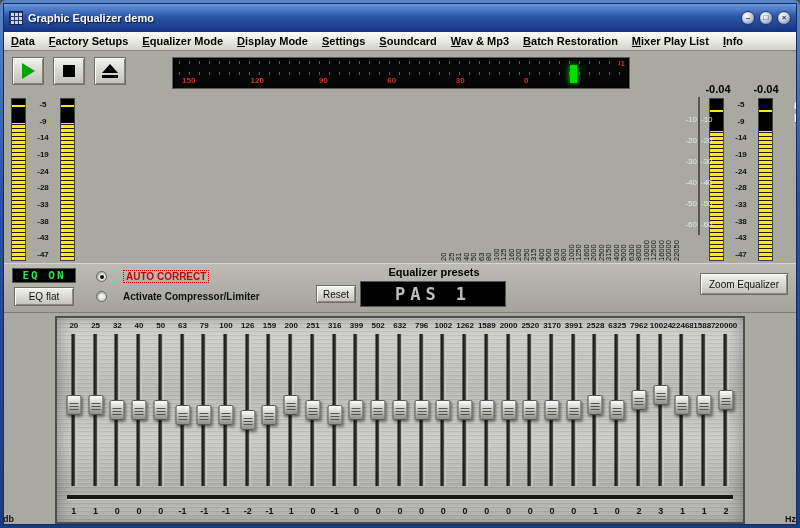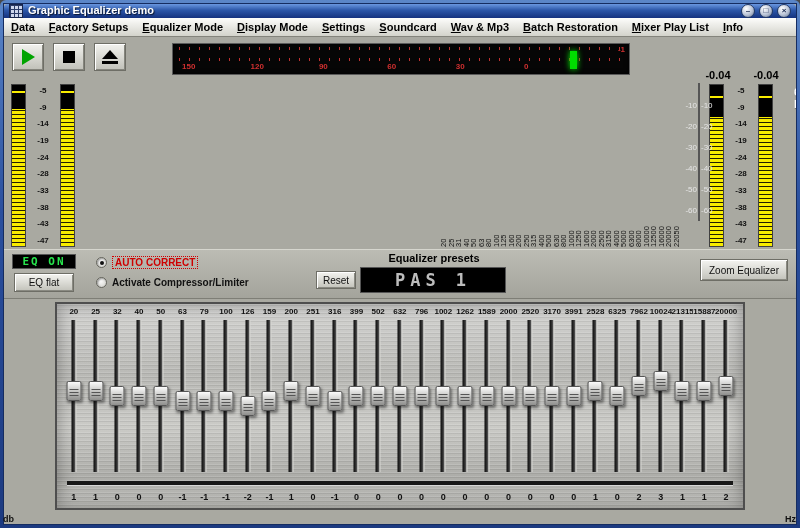--- a/index.html
+++ b/index.html
@@ -2,21 +2,21 @@
 <html><head>
 <meta charset="utf-8">
 <style>
   *{margin:0;padding:0;box-sizing:border-box;}
   html,body{background:#4a4a4a;}
   body{font-family:"Liberation Sans",sans-serif;}
   .window{width:800px;height:528px;background:linear-gradient(180deg,#5b86c8,#2a4f9e 40%,#1c3a80);padding:3px;border-radius:6px 6px 0 0;position:relative;}
   .window-inner{width:794px;height:522px;background:#a9a9a1;display:flex;flex-direction:column;overflow:hidden;border:1px solid #152c60;}
 
   
-  .titlebar{height:14px;background:linear-gradient(180deg,#6a97e0,#2b56a8 45%,#14327f);display:flex;padding:0 5px;border-radius:4px 4px 0 0;}
+  .titlebar{height:28px;background:linear-gradient(180deg,#6a97e0,#2b56a8 45%,#14327f);display:flex;align-items:center;padding:0 5px;border-radius:4px 4px 0 0;}
   .app-icon{width:14px;height:14px;background:#cdd6ec;background-image:linear-gradient(#2a3a66 1px,transparent 1px),linear-gradient(90deg,#2a3a66 1px,transparent 1px);background-size:4px 4px;border:1px solid #16244a;margin-right:5px;}
   .title-text{color:#fff;font-size:11px;font-weight:bold;text-shadow:1px 1px 1px rgba(0,0,0,.7);flex:1;}
   .win-btn{width:14px;height:14px;border-radius:50%;background:radial-gradient(circle at 35% 30%,#ffffff,#b9c3d6 55%,#64748f);border:1px solid #233a66;margin-left:4px;font-size:8px;line-height:12px;text-align:center;color:#1a2a50;font-weight:bold;}
 
   
   .menubar{height:19px;background:linear-gradient(180deg,#fdfdfb,#d3d3cb);border-bottom:1px solid #84847c;display:flex;align-items:center;font-size:11px;font-weight:bold;color:#000;}
   .menu-item{display:inline-block;padding:0 7px;}
   .menu-item::first-letter{text-decoration:underline;}
 
   
@@ -63,21 +63,21 @@
   .xcell{flex:1;display:flex;justify-content:center;overflow:hidden;}
   .xlab{writing-mode:vertical-rl;transform:rotate(180deg);font-size:7.5px;color:#111;line-height:1;}
   .axis-db{position:absolute;left:3px;bottom:4px;font-size:9px;font-weight:bold;color:#111;}
   .axis-hz{position:absolute;right:4px;bottom:4px;font-size:9px;font-weight:bold;color:#111;}
 
   
   .controlbar{height:50px;position:relative;background:linear-gradient(180deg,#bcbcb4,#a4a49c);border-top:1px solid #d6d6ce;border-bottom:1px solid #7e7e76;}
   .eq-on{position:absolute;left:8px;top:4px;width:64px;height:15px;background:#000;color:#27e54d;font-family:"DejaVu Sans Mono",monospace;font-weight:bold;font-size:11px;text-align:center;line-height:13px;letter-spacing:2px;border:1px solid #555;}
   .btn{background:linear-gradient(180deg,#f4f4f0,#c2c2ba);border:1px solid #6e6e66;box-shadow:inset 1px 1px 0 #fff,inset -1px -1px 0 #8a8a82;font-size:10px;color:#111;display:flex;align-items:center;justify-content:center;}
   .eq-flat{position:absolute;left:10px;top:23px;width:60px;height:19px;}
-  .radio-row{position:absolute;left:92px;display:flex;align-items:center;gap:5px;}
+  .radio-row{position:absolute;left:92px;display:flex;align-items:center;gap:16px;}
   .r1{top:6px;} .r2{top:27px;}
   .radio{width:11px;height:11px;border-radius:50%;background:radial-gradient(circle at 35% 30%,#fff,#cfcfc8);border:1px solid #66665e;box-shadow:inset 1px 1px 2px #999;position:relative;}
   .radio.checked::after{content:"";position:absolute;left:3px;top:3px;width:4px;height:4px;border-radius:50%;background:#111;}
   .auto-label{color:#cf0000;font-weight:bold;font-size:10px;border:1px dotted #cf0000;padding:0 2px;}
   .comp-label{font-size:10px;color:#111;font-weight:bold;}
   .presets-title{position:absolute;left:340px;top:2px;width:180px;text-align:center;font-size:11px;font-weight:bold;color:#000;}
   .reset-btn{position:absolute;left:312px;top:21px;width:40px;height:18px;}
   .lcd{position:absolute;left:356px;top:17px;width:146px;height:26px;background:#000;border:1px solid #555;color:#bcbcbc;font-family:"DejaVu Sans Mono",monospace;font-size:17px;font-weight:bold;text-align:center;line-height:24px;letter-spacing:5px;}
   .zoom-btn{position:absolute;right:8px;top:9px;width:88px;height:22px;}
 
@@ -504,21 +504,21 @@
             <div class="freq-cell">1262</div>
             <div class="freq-cell">1589</div>
             <div class="freq-cell">2000</div>
             <div class="freq-cell">2520</div>
             <div class="freq-cell">3170</div>
             <div class="freq-cell">3991</div>
             <div class="freq-cell">2528</div>
             <div class="freq-cell">6325</div>
             <div class="freq-cell">7962</div>
             <div class="freq-cell">10024</div>
-            <div class="freq-cell">21315</div>
+            <div class="freq-cell">22468</div>
             <div class="freq-cell">15887</div>
             <div class="freq-cell">20000</div>
           </div>
       <div class="slider-row" id="sliderRow">
             <div class="slider-col">
               <div class="slider-track"></div>
               <div class="slider-handle" style="top: 63px;"></div>
             </div>
             <div class="slider-col">
               <div class="slider-track"></div>

